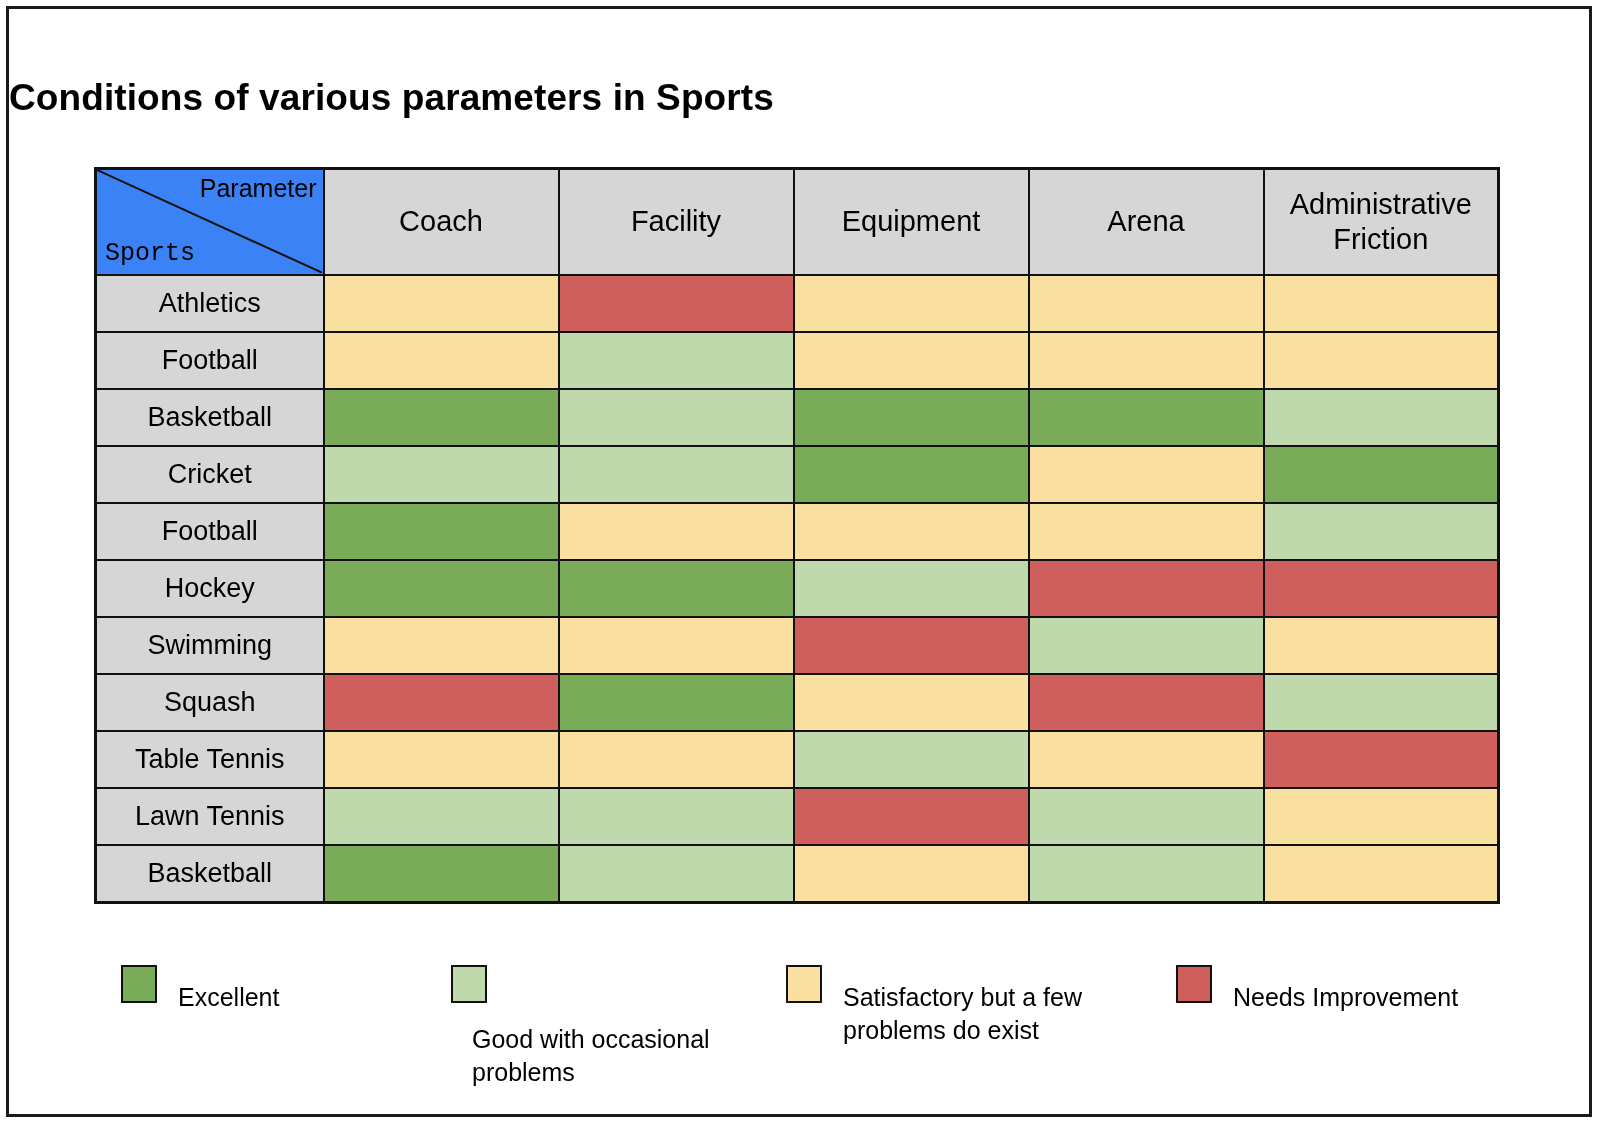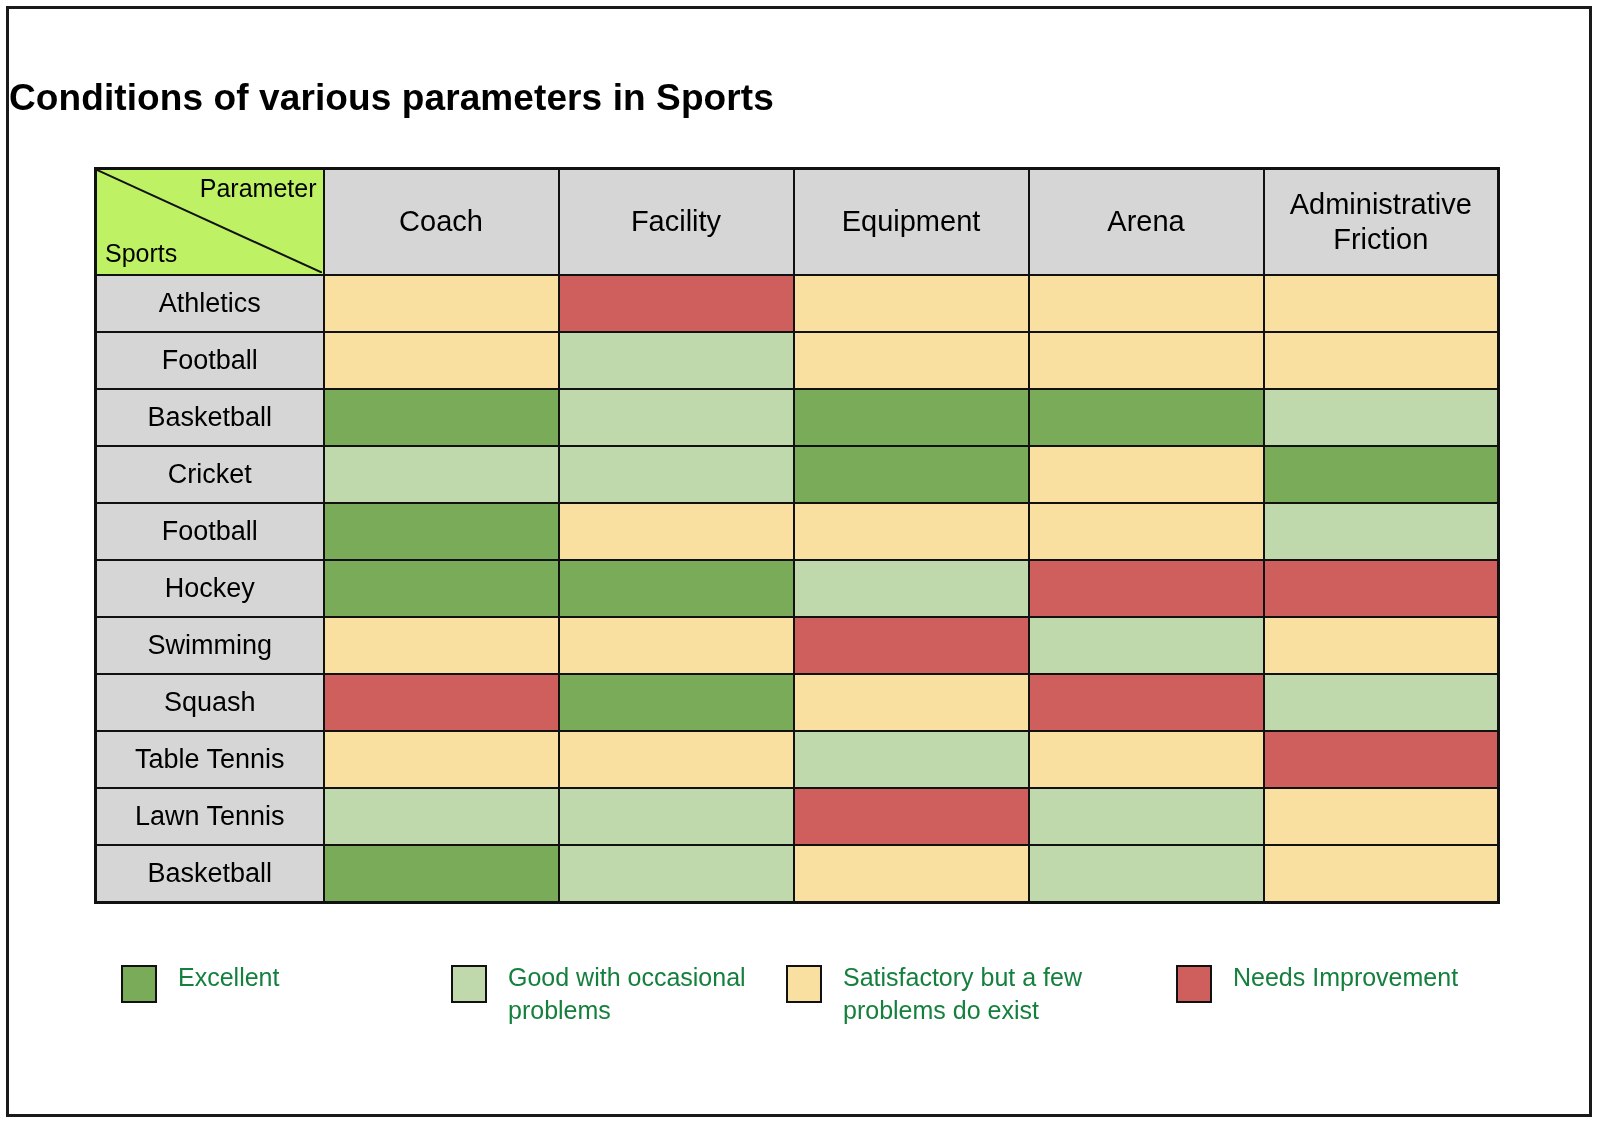--- a/index.html
+++ b/index.html
@@ -53,21 +53,21 @@
   table.matrix td, table.matrix th {
     border: 2px solid #111111;
     padding: 0;
     margin: 0;
   }
   
   col.c-sports { width: 228px; }
   col.c-param  { width: 235px; }
 
   th.corner-cell {
-    background: #bef264;
+    background: #3b82f6;
     height: 104px;
     position: relative;
     vertical-align: top;
     padding: 0;
   }
   .corner-diag {
     position: absolute;
     inset: 0;
     pointer-events: none;
   }
@@ -80,21 +80,21 @@
     color: #000;
     font-family: "Liberation Sans", sans-serif;
   }
   .corner-sports {
     position: absolute;
     left: 8px;
     bottom: 6px;
     font-size: 25px;
     font-weight: normal;
     color: #000;
-    font-family: Liberation Sans, sans-serif;
+    font-family: Liberation Mono, monospace;
   }
 
   th.param-head {
     background: #d6d6d6;
     height: 104px;
     text-align: center;
     vertical-align: middle;
     font-size: 29px;
     font-weight: normal;
     color: #000;
@@ -125,39 +125,40 @@
     width: 1380px;
     display: flex;
     align-items: flex-start;
   }
   .legend-item {
     display: flex;
     align-items: flex-start;
     flex: 0 0 auto;
   }
   .legend-item.i0 { width: 330px; }
-  .legend-item.i1 { width: 335px; }
+  .legend-item.i1 { width: 335px; flex-direction: column; }
   .legend-item.i2 { width: 390px; }
   .legend-item.i3 { width: 300px; }
 
   .legend-swatch {
     width: 36px;
     height: 38px;
     border: 2px solid #111111;
     box-sizing: border-box;
     flex: 0 0 auto;
     margin-top: 4px;
   }
   .legend-text {
     margin-left: 21px;
     font-size: 25px;
-    color: #15803d;
+    color: #000000;
     line-height: 1.32;
     font-family: "Liberation Sans", sans-serif;
     max-width: 265px;
+    margin-top: 20px;
   }
 </style>
 </head>
 <body>
 
 <div id="page-frame">
 
   <div id="chart-title">Conditions of various parameters in Sports</div>
 
   <div id="matrix-wrap">

